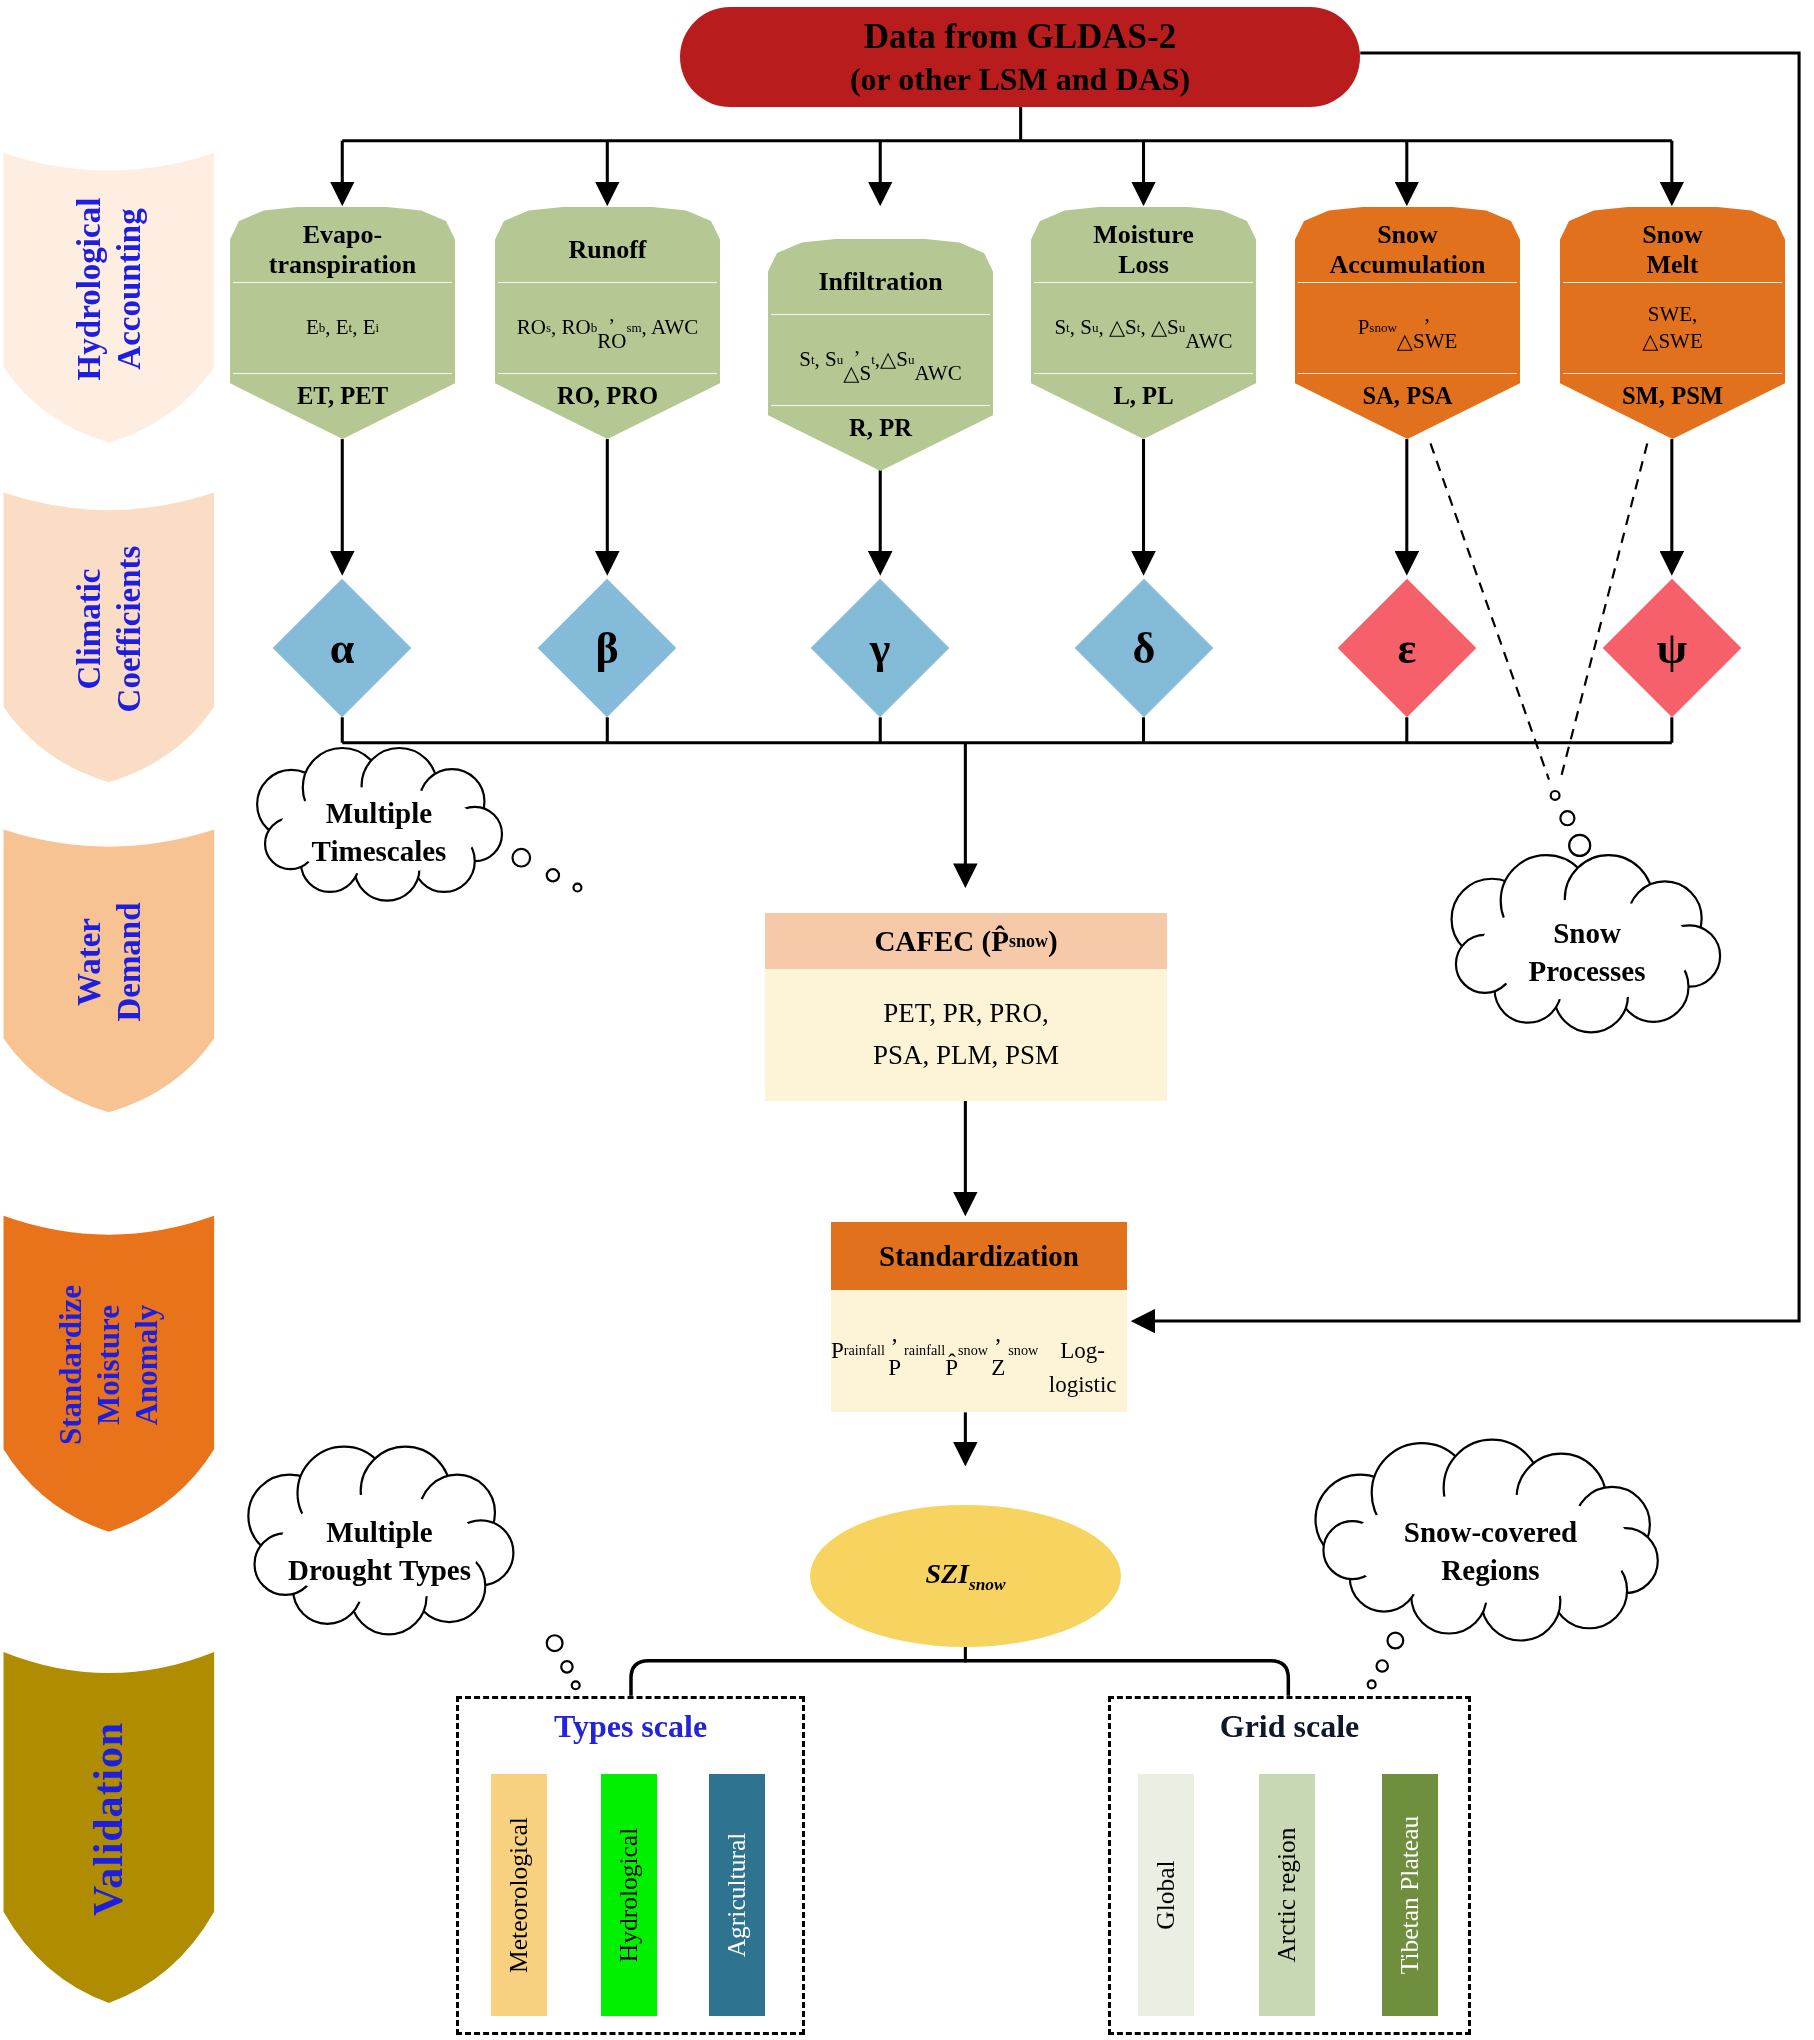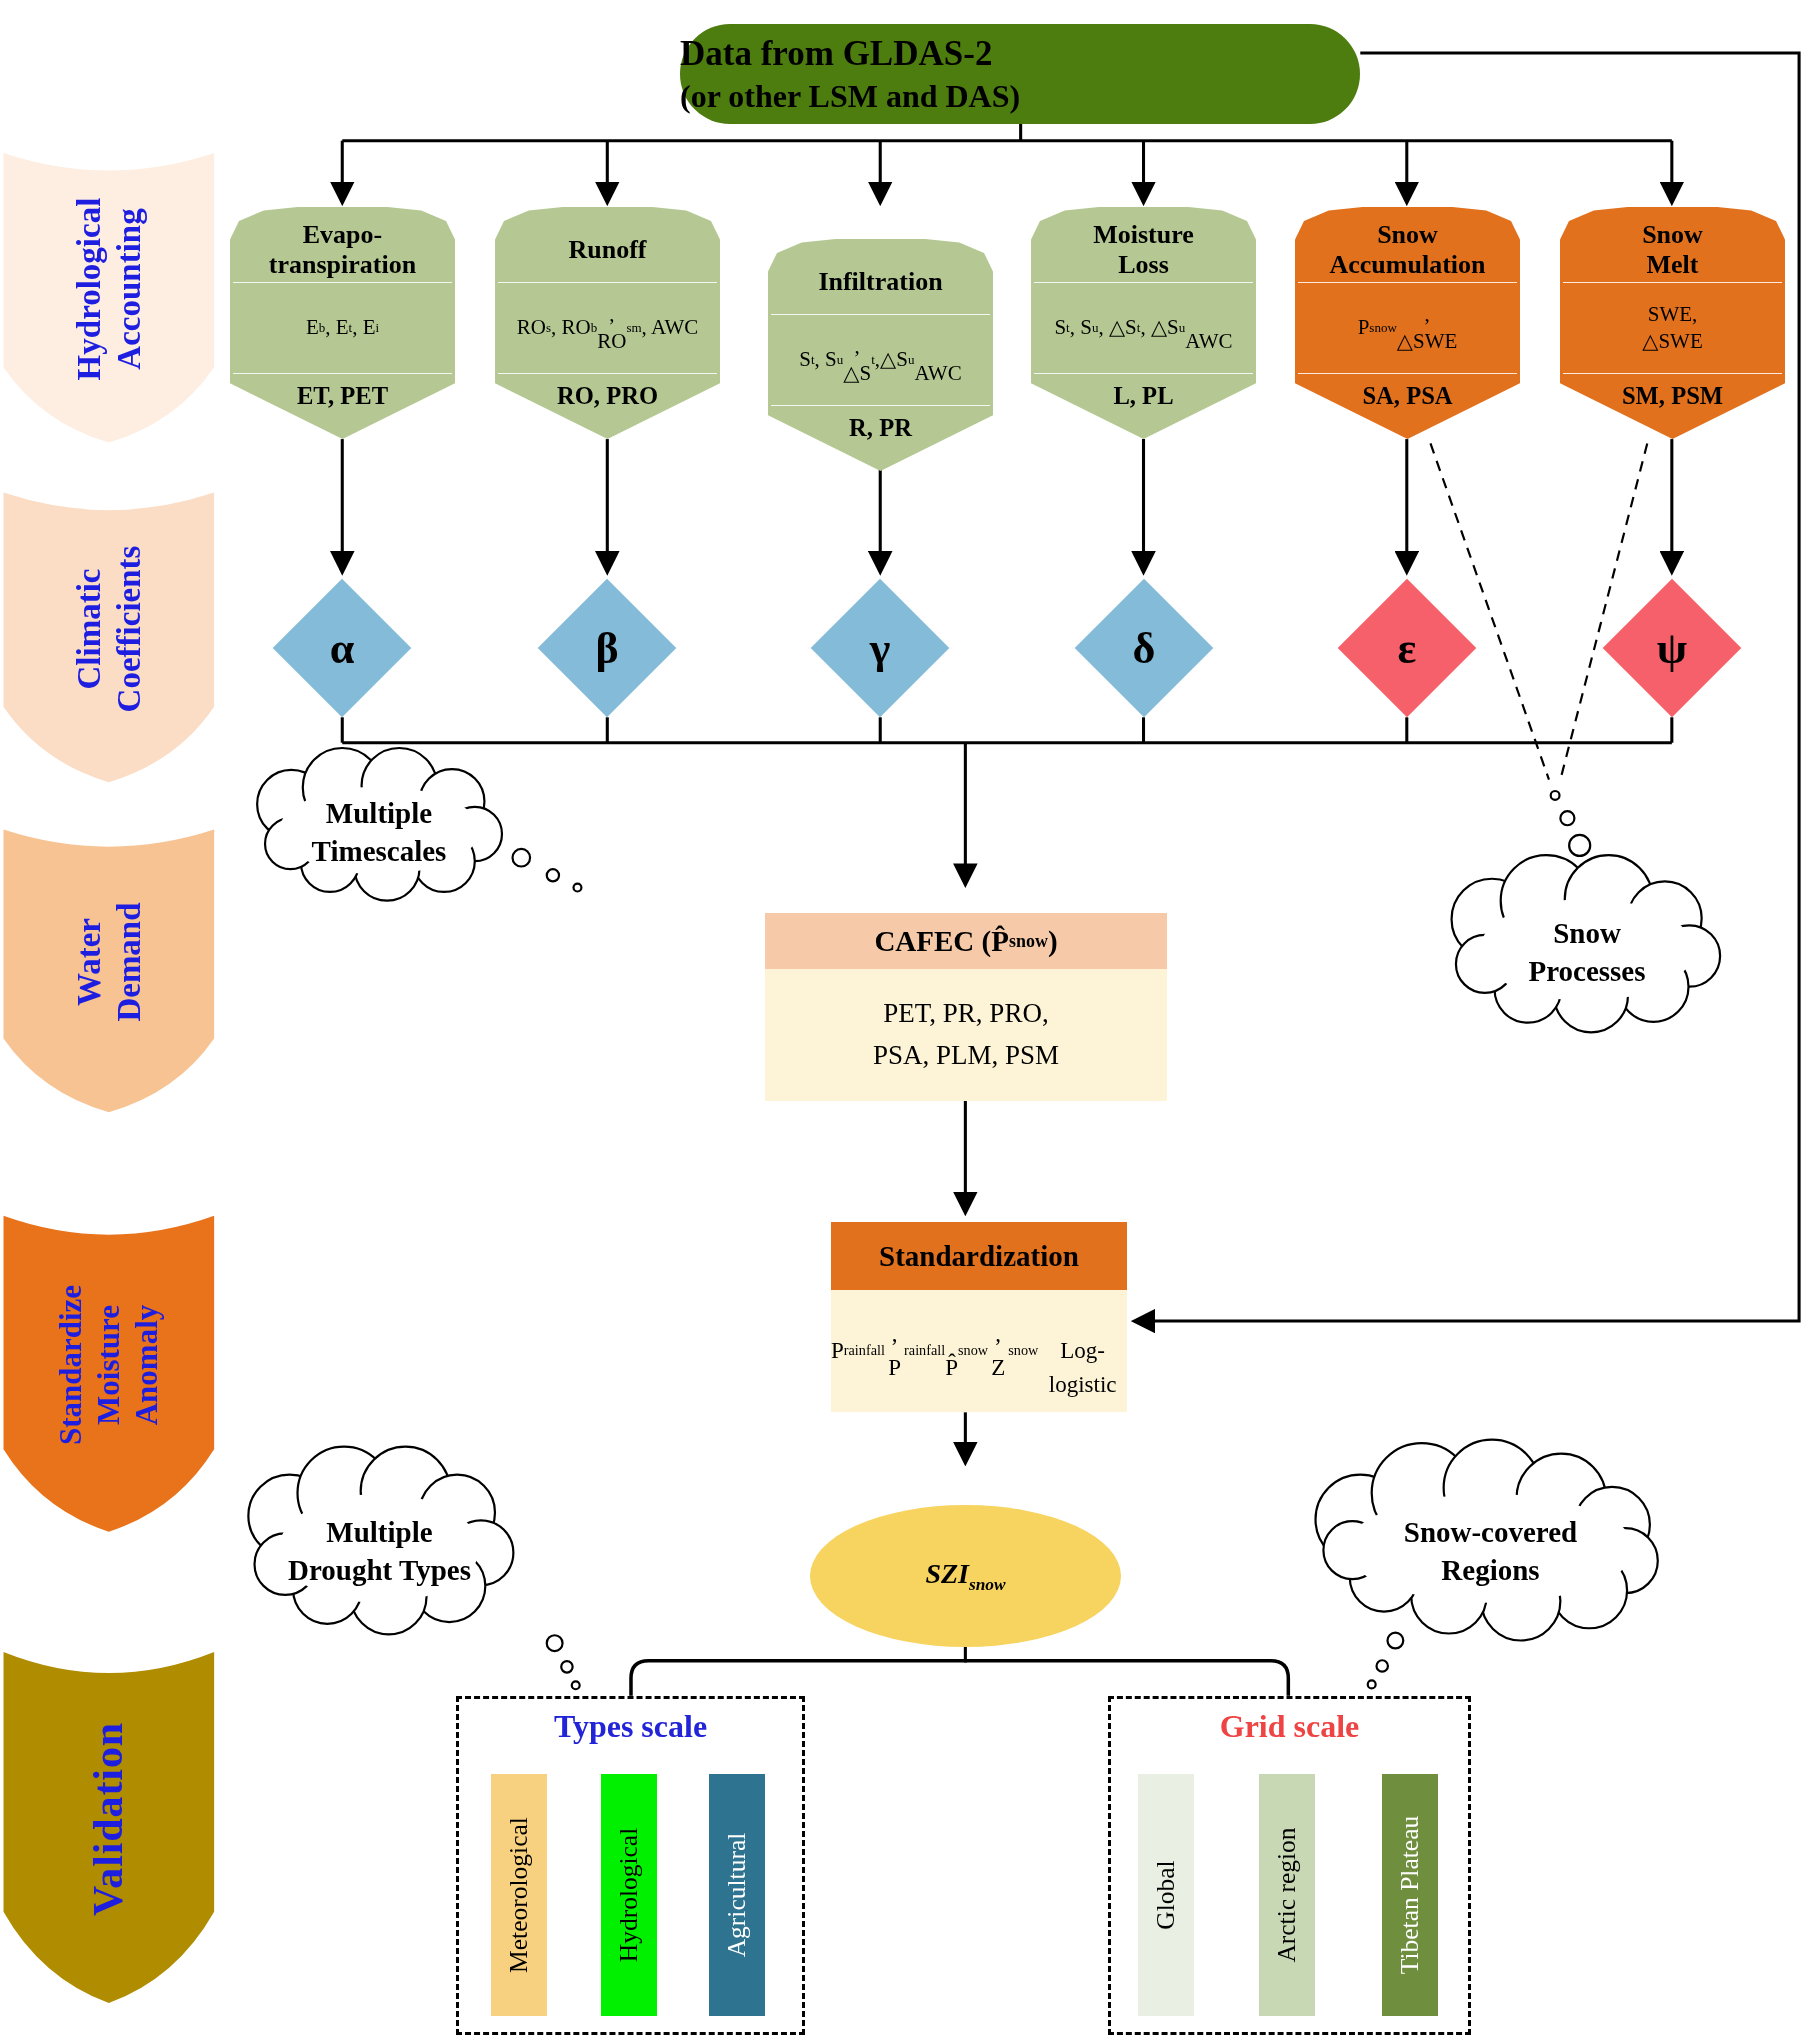--- a/index.html
+++ b/index.html
@@ -1,23 +1,23 @@
 <!DOCTYPE html>
 <html style="font-size:14px"><head>
 <meta charset="utf-8">
 <style>
   html,body{margin:0;padding:0;background:#fff;}
   .page{position:relative;width:1814px;height:2041px;background:#fff;overflow:hidden;
         font-family:"Liberation Serif","DejaVu Serif","DejaVu Sans",serif;color:#000;}
   .page *{box-sizing:border-box;}
   svg.overlay{position:absolute;left:0;top:0;pointer-events:none;}
 
-  .source{position:absolute;left:680px;top:7px;width:680px;height:100px;background:#4d7c0f;
-          border-radius:50px;display:flex;flex-direction:column;justify-content:center;
-          font-weight:bold;z-index:2;margin-top:17px;}
+  .source{position:absolute;left:680px;top:7px;width:680px;height:100px;background:#b91c1c;
+          border-radius:50px;display:flex;flex-direction:column;align-items:center;justify-content:center;
+          font-weight:bold;z-index:2;}
   .source .l1{font-size:35px;line-height:1.25;}
   .source .l2{font-size:32px;line-height:1.25;}
 
   .stage-label{position:absolute;width:290px;height:176px;display:flex;align-items:center;justify-content:center;
                text-align:center;transform:rotate(-90deg);font-weight:bold;color:#1e1ee0;font-size:33px;
                line-height:1.22;z-index:3;}
   .stage-label.small{font-size:31px;}
   .stage-label.big{font-size:42px;letter-spacing:0.9px;}
 
   .pbox{position:absolute;top:207px;width:225px;height:232px;display:flex;flex-direction:column;text-align:center;
@@ -51,21 +51,21 @@
        display:flex;align-items:center;justify-content:center;font-weight:bold;font-size:28px;z-index:2;font-style:italic;}
 
   .cloud-text{position:absolute;text-align:center;font-weight:bold;font-size:29px;line-height:1.3;
               display:flex;align-items:center;justify-content:center;z-index:3;}
 
   .vbox{position:absolute;top:1696px;height:339px;border:3.5px dashed #000;background:#fff;z-index:2;}
   .vbox .vtitle{text-align:center;margin-top:8.8px;font-weight:bold;font-size:32px;}
   .basin{left:456px;width:349px;}
   .grid{left:1108px;width:363px;}
   .basin .vtitle{color:#2323d8;}
-  .grid .vtitle{color:#ef4444;}
+  .grid .vtitle{color:#0f172a;}
   .vbar{position:absolute;top:75px;width:56px;height:242px;display:flex;align-items:center;justify-content:center;}
   .rot{transform:rotate(-90deg);white-space:nowrap;font-size:25.5px;}
   .wt{color:#fff;}
   .bar-met{background:#f7d180;}
   .bar-hyd{background:#00f000;}
   .bar-agr{background:#2e7490;}
   .bar-glo{background:#e9efe2;}
   .bar-arc{background:#c8d8b5;}
   .bar-tib{background:#6f8f3f;}
 

